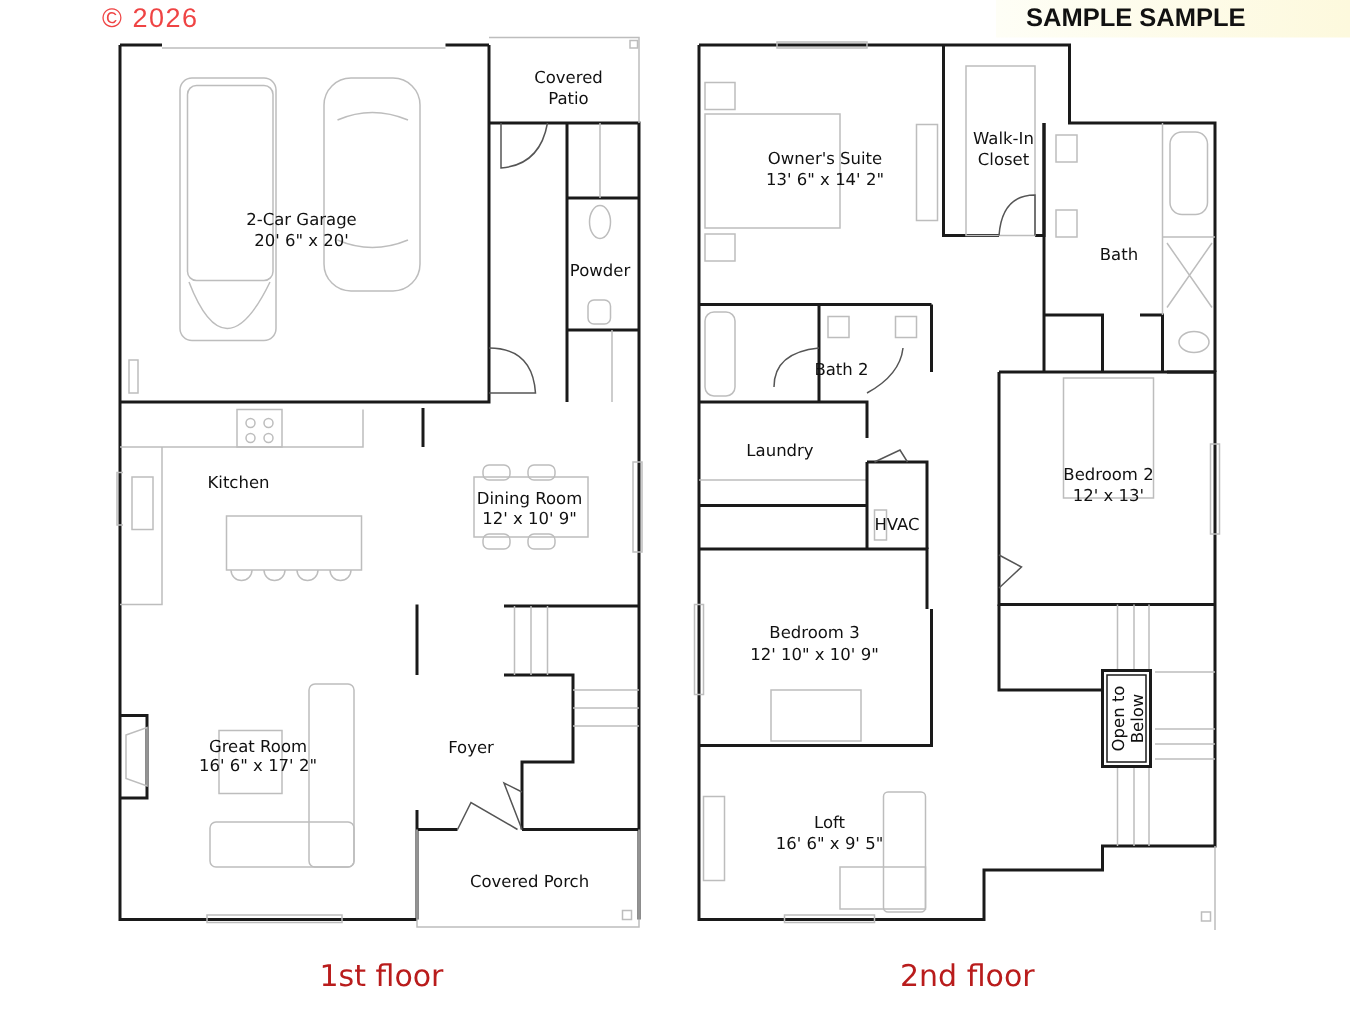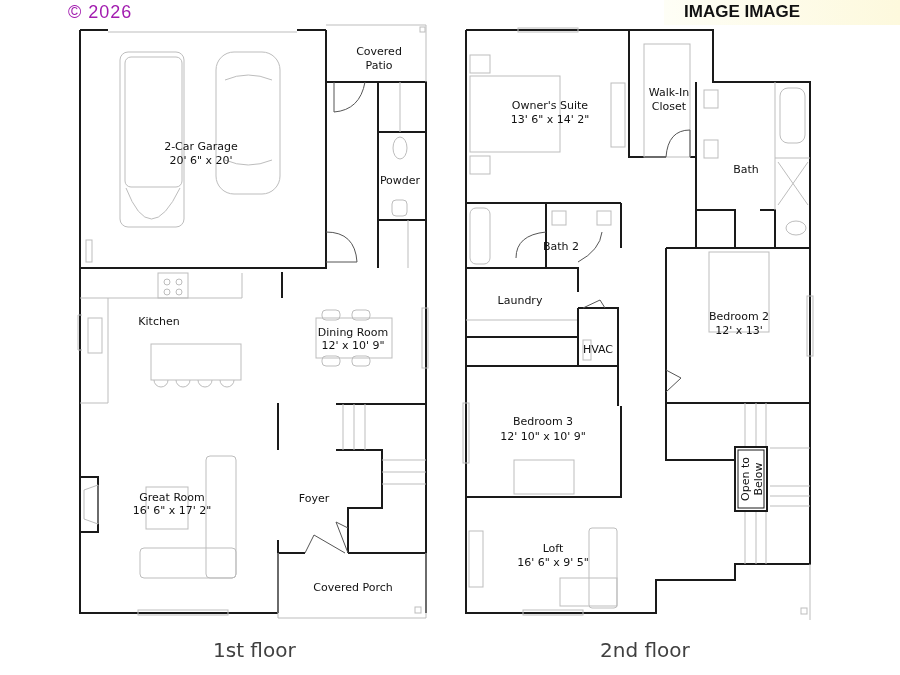--- a/index.html
+++ b/index.html
@@ -1,32 +1,32 @@
 <!DOCTYPE html>
 <html><head>
 <meta charset="utf-8">
 <style>
   html,body{margin:0;padding:0;background:#ffffff;}
   body{width:900px;height:675px;position:relative;overflow:hidden;font-family:"DejaVu Sans","Liberation Sans",sans-serif;}
-  .copyright{position:absolute;left:68px;top:2px;font-size:18px;color:#a21caf;letter-spacing:1px;font-family:"Liberation Sans",sans-serif;}
+  .copyright{position:absolute;left:68px;top:2px;font-size:18px;color:#ef4444;letter-spacing:1px;font-family:"Liberation Sans",sans-serif;}
   .badge{position:absolute;left:664px;top:0;width:236px;height:25px;background:linear-gradient(90deg,#fefef6,#fdf9dd);}
   .badge span{position:absolute;left:20px;top:2px;font-family:"Liberation Sans",sans-serif;font-weight:bold;font-size:17px;color:#111;}
   svg{position:absolute;left:0;top:0;}
   .wall{stroke:#1a1a1a;stroke-width:2;fill:none;}
   .thin{stroke:#bdbdbd;stroke-width:1;fill:none;}
   .door{stroke:#555;stroke-width:1;fill:none;}
   .rlabel{font-family:"DejaVu Sans",sans-serif;font-size:11px;fill:#111;text-anchor:middle;}
-  .caption{position:absolute;top:638px;font-family:"DejaVu Sans",sans-serif;font-size:20px;color:#404040;}
+  .caption{position:absolute;top:638px;font-family:"DejaVu Sans",sans-serif;font-size:20px;color:#b91c1c;}
 </style>
 </head>
 <body>
 
 <div class="copyright">© 2026</div>
 <div class="badge">
-    <span>IMAGE IMAGE</span>
+    <span>SAMPLE SAMPLE</span>
   </div>
 
 <svg width="900" height="675" viewBox="0 0 900 675">
 
   <g>
 
     <path class="wall" d="M80,30 L108,30 M297,30 L326,30 L326,30"></path>
     <path class="thin" d="M108,32 L297,32"></path>
     <path class="wall" d="M80,30 L80,613 L278,613"></path>
     <path class="wall" d="M326,30 L326,268 L80,268"></path>

